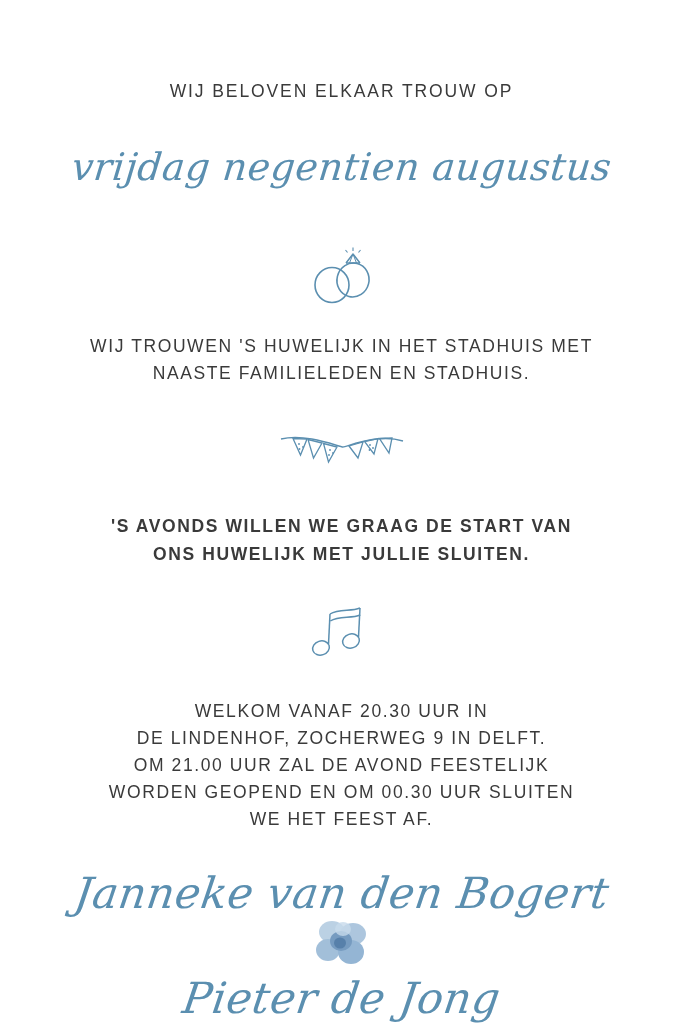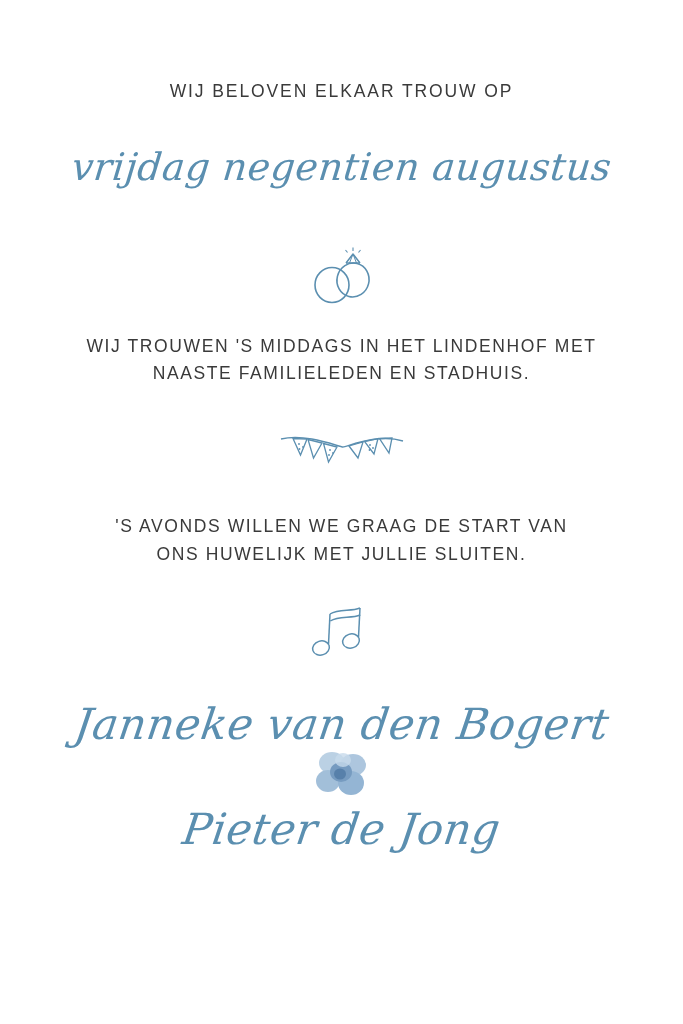--- a/index.html
+++ b/index.html
@@ -63,21 +63,21 @@
 
   .rings-icon { margin-top: 46px; }
   .bunting-icon { margin-top: 44px; }
   .music-icon { margin-top: 34px; }
 
   .para {
     margin-top: 24px;
     max-width: 560px;
   }
 
-  .para-2 { margin-top: 26px; }
+  .para-2 { margin-top: 26px; font-weight: bold; }
   .para-3 { margin-top: 34px; }
 
   .names {
     margin-top: 34px;
     font-size: 43px;
     letter-spacing: 0.5px;
     line-height: 1.05;
     transform: skewX(-8deg);
   }
 
@@ -108,21 +108,21 @@
       <path d="M47 28 L61 28" stroke="#5b8fb0" stroke-width="1.5"></path>
       <path d="M54 19 L50.5 28" stroke="#5b8fb0" stroke-width="1"></path>
       <path d="M54 19 L57.5 28" stroke="#5b8fb0" stroke-width="1"></path>
       <path d="M54 12.5 L54 16" stroke="#5b8fb0" stroke-width="1.1"></path>
       <path d="M46.5 15 L48.5 17.5" stroke="#5b8fb0" stroke-width="1.1"></path>
       <path d="M61.5 15 L59.5 17.5" stroke="#5b8fb0" stroke-width="1.1"></path>
     </svg>
   </div>
 
   <div class="line-plain para">
-    <div>WIJ TROUWEN 'S MIDDAGS IN HET LINDENHOF MET</div>
+    <div>WIJ TROUWEN 'S HUWELIJK IN HET STADHUIS MET</div>
     <div>NAASTE FAMILIELEDEN EN STADHUIS.</div>
   </div>
 
   <div class="icon-wrap bunting-icon">
     <svg width="130" height="56" viewBox="0 0 130 56" fill="none" xmlns="http://www.w3.org/2000/svg">
       <path d="M4 8 C30 2 62 16 66 16 C70 16 100 2 126 10" stroke="#5b8fb0" stroke-width="1.4" fill="none"></path>
       <path d="M16 7.5 L30 8 L23.5 24 Z" stroke="#5b8fb0" stroke-width="1.3" fill="none"></path>
       <path d="M31 8.5 L45 12 L36.5 27 Z" stroke="#5b8fb0" stroke-width="1.3" fill="none"></path>
       <path d="M46.5 12.5 L60 16 L51.5 31 Z" stroke="#5b8fb0" stroke-width="1.3" fill="none"></path>
       <path d="M72 15 L86 11 L81 27 Z" stroke="#5b8fb0" stroke-width="1.3" fill="none"></path>
@@ -149,20 +149,27 @@
     <svg width="86" height="62" viewBox="0 0 86 62" fill="none" xmlns="http://www.w3.org/2000/svg">
       <ellipse cx="22" cy="46" rx="8.5" ry="7" stroke="#5b8fb0" stroke-width="1.5" fill="none" transform="rotate(-18 22 46)"></ellipse>
       <path d="M29.5 42 L31 12" stroke="#5b8fb0" stroke-width="1.5" fill="none"></path>
       <ellipse cx="52" cy="39" rx="8.5" ry="7" stroke="#5b8fb0" stroke-width="1.5" fill="none" transform="rotate(-18 52 39)"></ellipse>
       <path d="M59.5 35 L61 6" stroke="#5b8fb0" stroke-width="1.5" fill="none"></path>
       <path d="M31 12 C40 6 52 10 61 6" stroke="#5b8fb0" stroke-width="1.5" fill="none"></path>
       <path d="M31.3 19 C40 13 52 17 61.3 13" stroke="#5b8fb0" stroke-width="1.5" fill="none"></path>
     </svg>
   </div>
 
+  <div class="line-plain para para-3">
+    <div>WELKOM VANAF 20.30 UUR IN</div>
+    <div>DE LINDENHOF, ZOCHERWEG 9 IN DELFT.</div>
+    <div>OM 21.00 UUR ZAL DE AVOND FEESTELIJK</div>
+    <div>WORDEN GEOPEND EN OM 00.30 UUR SLUITEN</div>
+    <div>WE HET FEEST AF.</div>
+  </div>
 
   <div class="script names name-1">Janneke van den Bogert</div>
 
   <div class="flower-wrap">
     <svg width="64" height="60" viewBox="0 0 64 60" xmlns="http://www.w3.org/2000/svg">
       <g opacity="0.95">
         <ellipse cx="22" cy="20" rx="13" ry="11" fill="#b8cfe3"></ellipse>
         <ellipse cx="43" cy="22" rx="13" ry="11" fill="#a9c4dd"></ellipse>
         <ellipse cx="18" cy="38" rx="12" ry="11" fill="#9ebcd8"></ellipse>
         <ellipse cx="41" cy="40" rx="13" ry="12" fill="#8fb2d2"></ellipse>

